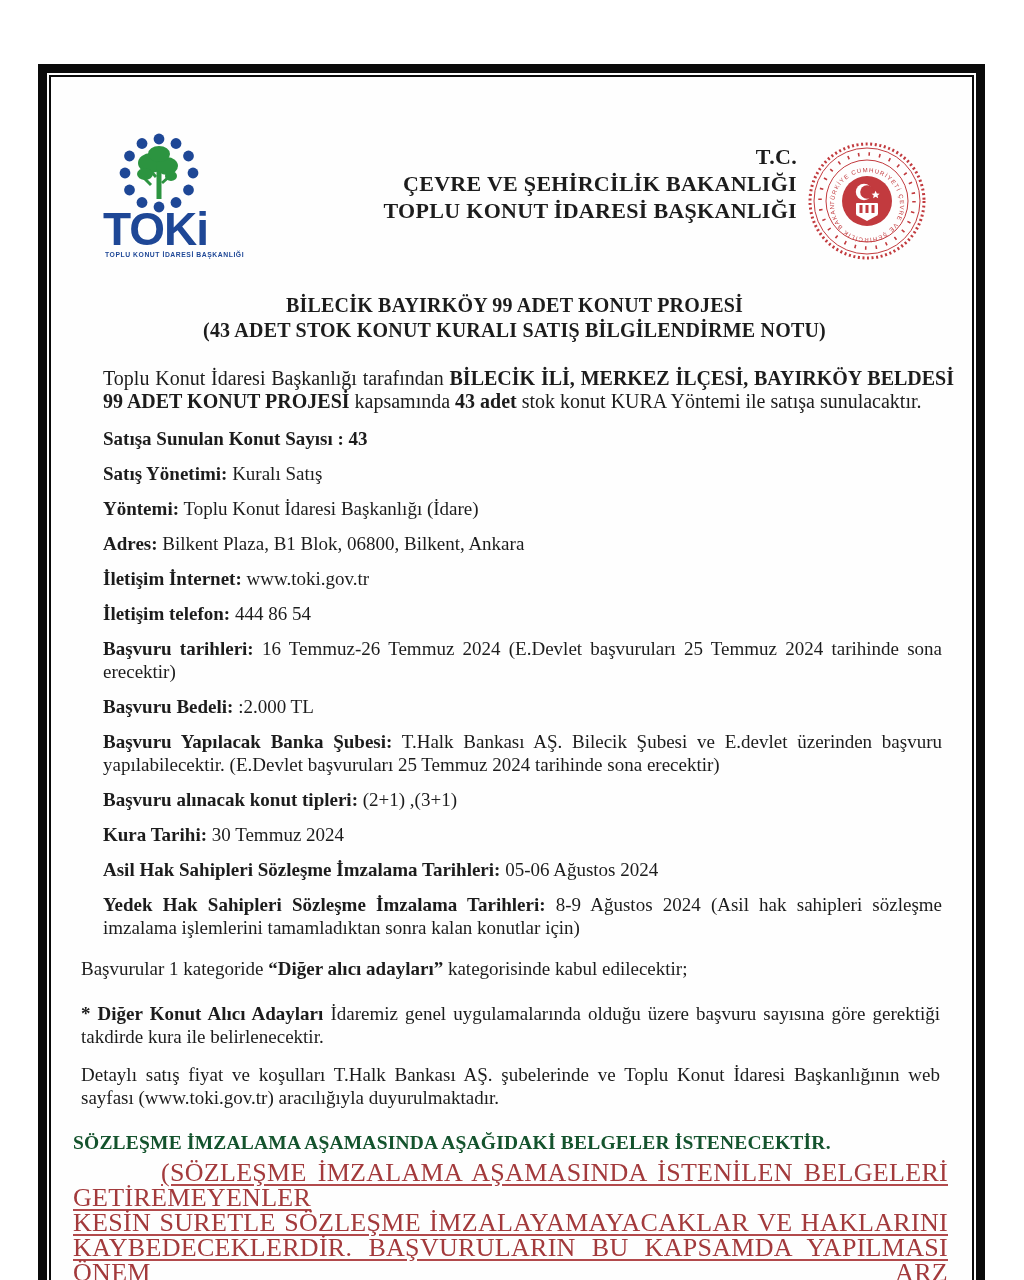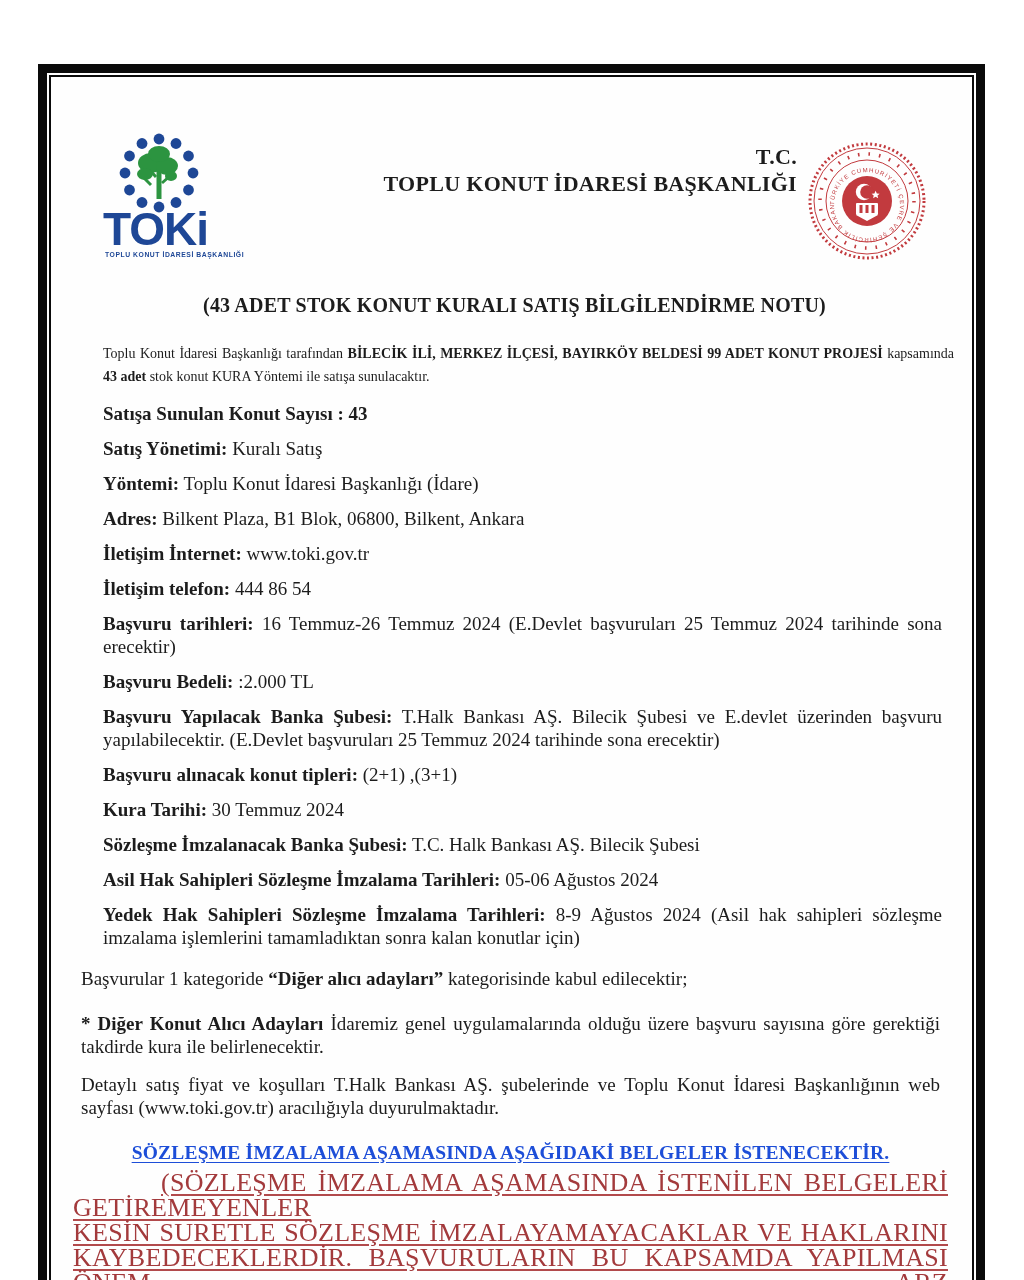--- a/index.html
+++ b/index.html
@@ -24,34 +24,34 @@
   .logo-col{width:170px;flex:0 0 170px;}
   .center-col{flex:1;text-align:right;padding-top:10px;}
   .seal-col{width:155px;flex:0 0 155px;padding-top:4px;}
   .hline{font-weight:bold;font-size:22px;line-height:27px;letter-spacing:.3px;}
   
   .title-block{text-align:center;margin-top:20px;}
   .title-line{font-weight:bold;font-size:20px;line-height:25px;letter-spacing:.2px;}
   
   .intro{
     margin:24px 4px 0 32px;
-    font-size:14px;line-height:23px;text-align:justify;
+    font-size:20px;line-height:23px;text-align:justify;
   }
   .rows{margin:14px 0 0 32px;}
   .row{
     margin:0 16px 12px 0;font-size:19px;line-height:23px;text-align:justify;
   }
   .notes{margin:18px 18px 0 2px;}
   .note{margin:0 0 15px 8px;font-size:19px;line-height:23px;text-align:justify;}
   .note.spaced{margin-top:22px;}
   
   .bottom-sec{margin:22px 10px 0 2px;}
   .bottom-heading{
-    text-align:center;font-weight:bold;font-size:19.5px;line-height:24px;
-    text-decoration:underline;text-underline-offset:3px;color:#1d4ed8;
+    font-weight:bold;font-size:19.5px;line-height:24px;
+    text-underline-offset:3px;color:#14532d;
     letter-spacing:.2px;
   }
   .warning{margin-top:5px;color:#a33a3c;}
   .warning-line{
     font-size:26px;line-height:25px;letter-spacing:.3px;
     text-align:justify;text-align-last:justify;
     text-decoration:underline;text-underline-offset:3px;
     text-decoration-color:#b24a4c;
   }
   .warning-line.first{text-indent:88px;}
@@ -100,20 +100,21 @@
             <ellipse cx="70" cy="43" rx="6" ry="5" fill="#2c9440"></ellipse>
           </g>
 
           <text x="2" y="112" font-family="Liberation Sans, sans-serif" font-weight="bold" font-size="46" fill="#1e4796" letter-spacing="-1">TOKi</text>
           <text x="4" y="124" font-family="Liberation Sans, sans-serif" font-weight="bold" font-size="6.8" fill="#1e4796" letter-spacing="0.55">TOPLU KONUT İDARESİ BAŞKANLIĞI</text>
         </svg>
       </div>
 
       <div class="center-col">
         <div class="hline">T.C.</div>
+        <div class="hline">ÇEVRE VE ŞEHİRCİLİK BAKANLIĞI</div>
         <div class="hline">TOPLU KONUT İDARESİ BAŞKANLIĞI</div>
       </div>
 
       <div class="seal-col">
         <svg width="140" height="132" viewBox="0 0 140 132">
           <g transform="translate(70,64)">
             <circle r="57" fill="none" stroke="#c23a3e" stroke-width="3" stroke-dasharray="2 2.6"></circle>
             <circle r="53" fill="none" stroke="#c23a3e" stroke-width="1"></circle>
             <circle r="47" fill="none" stroke="#c23a3e" stroke-width="3.5" stroke-dasharray="1.6 9"></circle>
             <circle r="41" fill="none" stroke="#c23a3e" stroke-width="1"></circle>
@@ -137,38 +138,38 @@
               <rect x="-1.5" y="4" width="3" height="8"></rect>
               <rect x="4.5" y="4" width="3" height="8"></rect>
             </g>
             <path d="M-11 14 L0 20 L11 14 Z" fill="#ffffff"></path>
           </g>
         </svg>
       </div>
     </div>
 
     <div class="title-block">
+      <div class="title-line">BİLECİK BAYIRKÖY 99 ADET KONUT PROJESİ</div>
       <div class="title-line">(43 ADET STOK KONUT KURALI SATIŞ BİLGİLENDİRME NOTU)</div>
     </div>
 
     <p class="intro"><span>Toplu Konut İdaresi Başkanlığı tarafından </span><b>BİLECİK  İLİ, MERKEZ  İLÇESİ, BAYIRKÖY BELDESİ  99 ADET KONUT PROJESİ</b><span> kapsamında </span><b>43 adet</b><span> stok konut  KURA  Yöntemi ile satışa sunulacaktır.</span></p>
 
     <div class="rows">
         <p class="row"><b>Satışa Sunulan Konut Sayısı : 43</b></p>
         <p class="row"><b>Satış Yönetimi:</b> Kuralı Satış</p>
         <p class="row"><b>Yöntemi:</b> Toplu Konut İdaresi Başkanlığı (İdare)</p>
         <p class="row"><b>Adres:</b> Bilkent Plaza, B1 Blok, 06800, Bilkent, Ankara</p>
         <p class="row"><b>İletişim İnternet:</b> www.toki.gov.tr</p>
         <p class="row"><b>İletişim telefon:</b> 444 86 54</p>
         <p class="row"><b>Başvuru tarihleri:</b> 16 Temmuz-26 Temmuz 2024 (E.Devlet başvuruları 25 Temmuz 2024 tarihinde sona erecektir)</p>
         <p class="row"><b>Başvuru Bedeli:</b> :2.000 TL</p>
         <p class="row"><b>Başvuru Yapılacak Banka Şubesi:</b> T.Halk Bankası AŞ. Bilecik Şubesi ve E.devlet üzerinden başvuru yapılabilecektir. (E.Devlet başvuruları 25 Temmuz 2024 tarihinde sona erecektir)</p>
         <p class="row"><b>Başvuru alınacak konut tipleri:</b> (2+1) ,(3+1)</p>
         <p class="row"><b>Kura Tarihi:</b> 30 Temmuz 2024</p>
-        <p class="row"><b>Sözleşme İmzalanacak Banka Şubesi:</b> T.C. Halk Bankası  AŞ. Bilecik Şubesi</p>
         <p class="row"><b>Asil Hak Sahipleri Sözleşme İmzalama Tarihleri:</b> 05-06 Ağustos 2024</p>
         <p class="row"><b>Yedek Hak Sahipleri Sözleşme İmzalama Tarihleri:</b> 8-9 Ağustos 2024 (Asil hak sahipleri sözleşme imzalama işlemlerini tamamladıktan sonra kalan konutlar için)</p>
       </div>
 
     <div class="notes">
         <p class="note"><span>Başvurular 1 kategoride </span><b>“Diğer alıcı adayları”</b><span> kategorisinde  kabul edilecektir;</span></p>
         <p class="note spaced"><b>* Diğer Konut Alıcı Adayları </b><span>İdaremiz genel uygulamalarında olduğu üzere başvuru sayısına göre gerektiği takdirde kura ile belirlenecektir.</span></p>
         <p class="note"><span>Detaylı satış fiyat ve koşulları T.Halk Bankası AŞ. şubelerinde ve Toplu Konut İdaresi Başkanlığının web sayfası (www.toki.gov.tr) aracılığıyla duyurulmaktadır.</span></p>
       </div>
 

